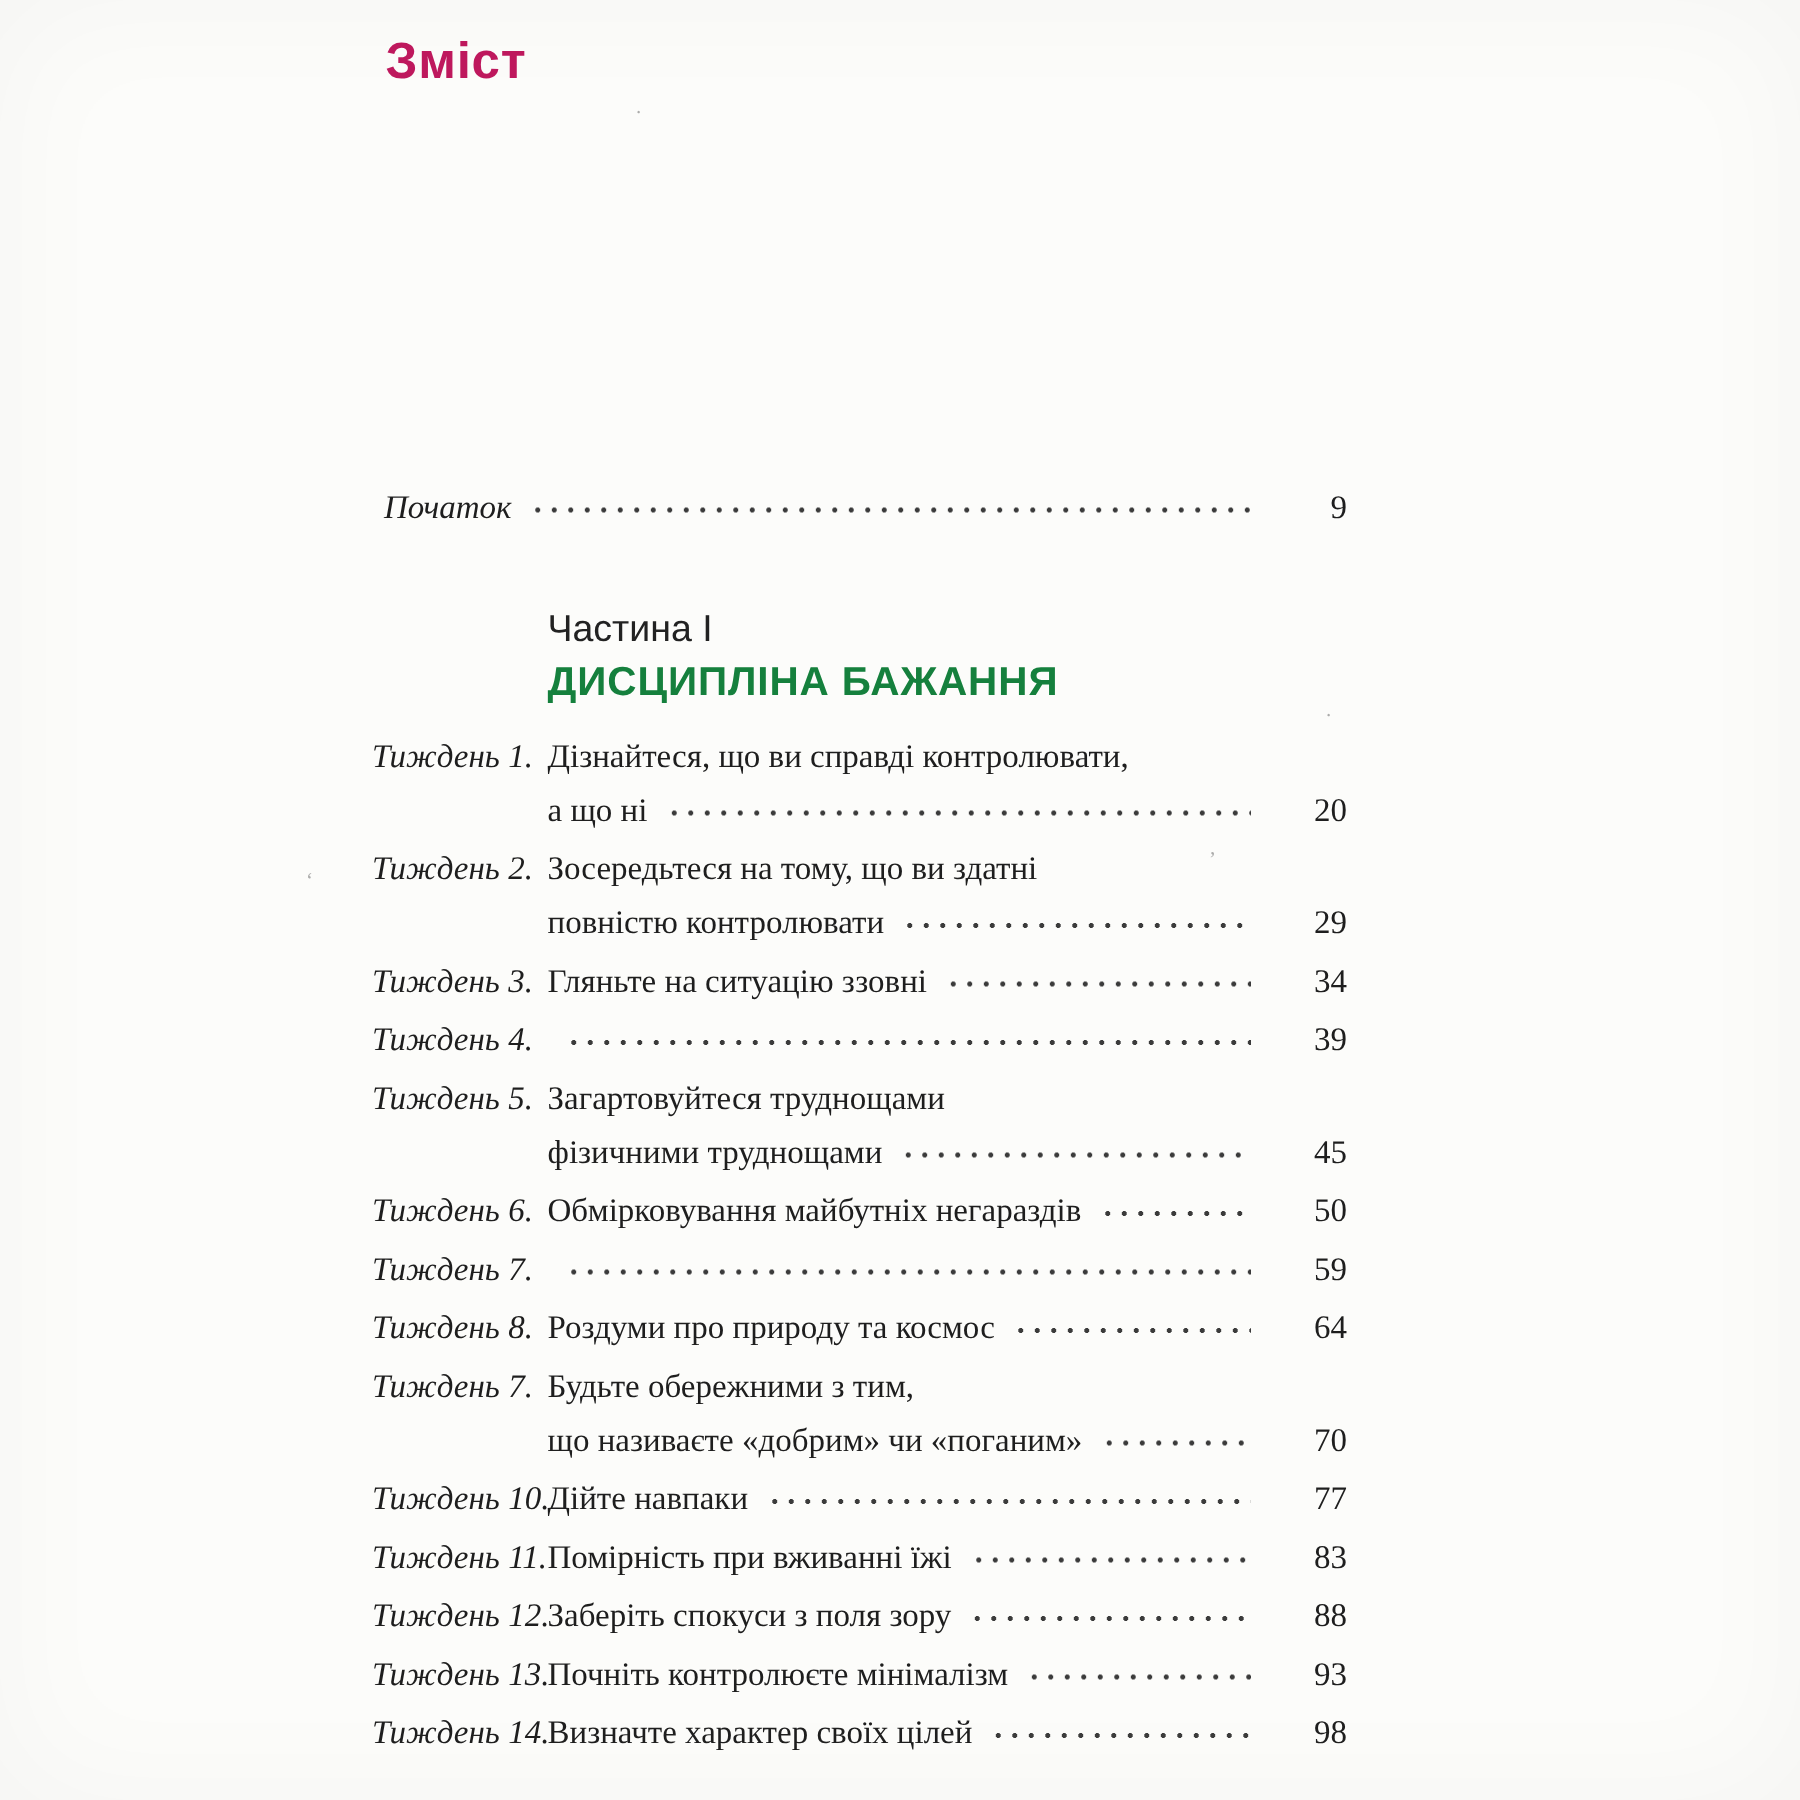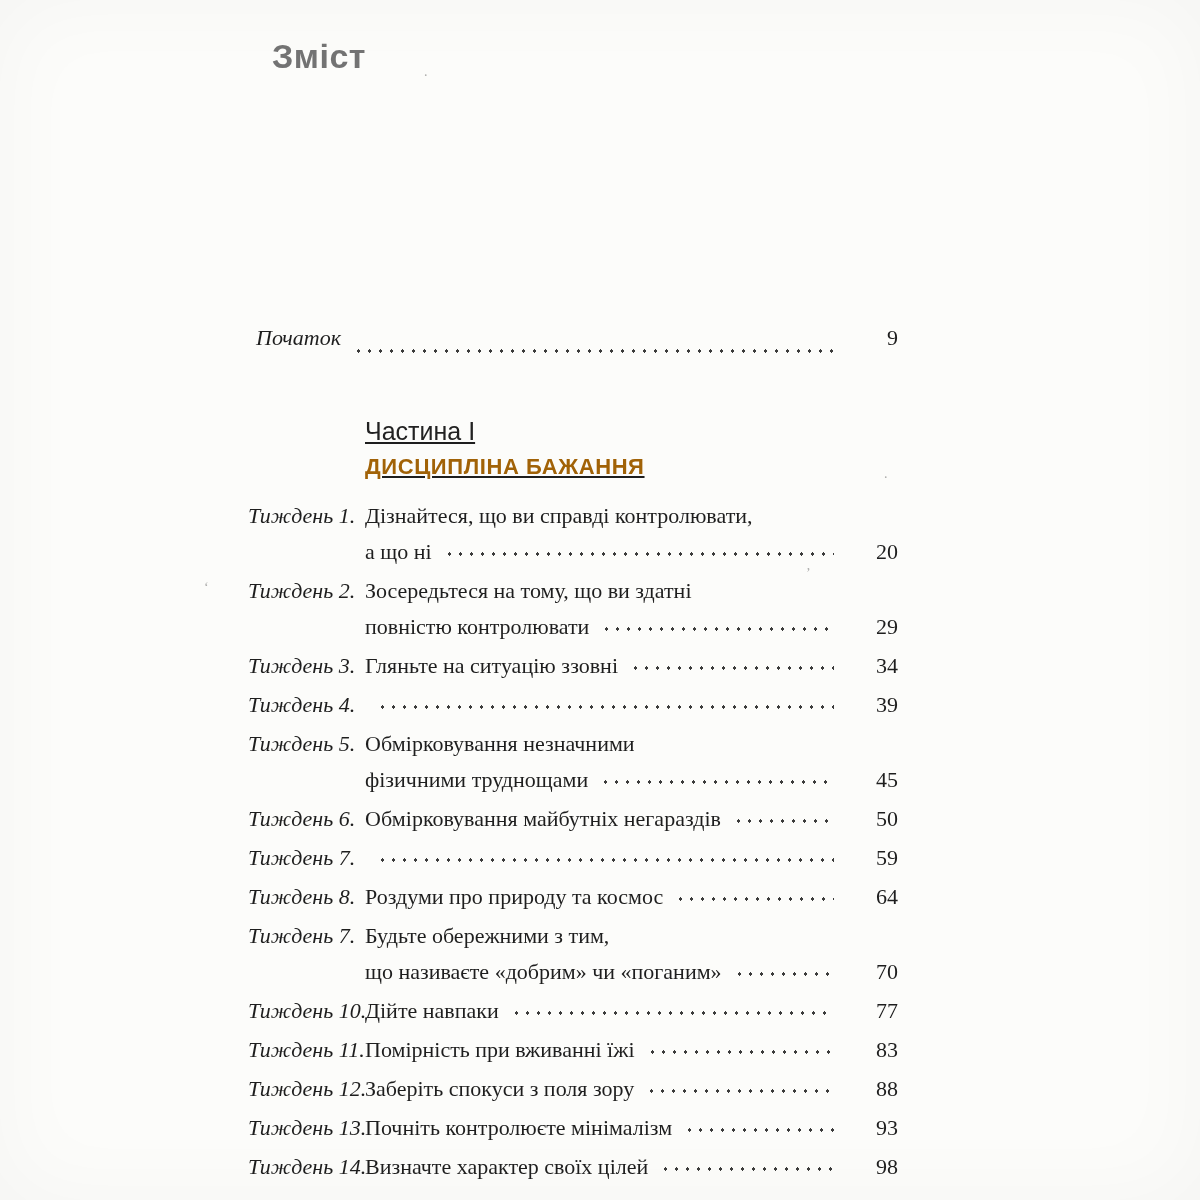--- a/index.html
+++ b/index.html
@@ -15,40 +15,40 @@
     width: 1200px;
     height: 1200px;
     background: #fcfcfa;
     box-shadow: inset 0 0 90px rgba(0,0,0,0.03);
     color: #1f1f1f;
   }
   .title {
     position: absolute;
     left: 257px;
     top: 22px;
-    margin: 15px;
+    margin: 0;
     font-family: "Liberation Sans", "DejaVu Sans", sans-serif;
     font-weight: 700;
     font-size: 34px;
     letter-spacing: 0.5px;
-    color: #737373;
+    color: #be185d;
   }
   .toc {
     position: absolute;
     left: 248px;
     top: 320px;
     width: 650px;
     font-family: "Liberation Serif", "DejaVu Serif", serif;
     font-size: 22px;
     line-height: 36px;
     color: #1e1e1e;
   }
   .intro-row {
     display: flex;
-    align-items: flex-end;
+    align-items: center;
     padding-left: 8px;
   }
   .intro-label {
     font-style: italic;
     white-space: nowrap;
   }
   .leader {
     flex: 1;
     height: 10px;
     margin: 4px 14px 0 12px;
@@ -57,35 +57,34 @@
     background-repeat: repeat-x;
     background-position: 0 center;
   }
   .pagenum {
     width: 50px;
     flex-shrink: 0;
     text-align: right;
     white-space: nowrap;
   }
   .part {
-    margin: 58px 0 14px 117px;
+    margin: 46px 0 14px 117px;
     font-family: "Liberation Sans", "DejaVu Sans", sans-serif;
     line-height: 35px;
-    text-decoration: underline;
   }
   .part-number {
     font-size: 25px;
     font-weight: 400;
     color: #222;
   }
   .part-title {
-    font-size: 22px;
+    font-size: 27px;
     font-weight: 700;
     letter-spacing: 0.6px;
-    color: #a16207;
+    color: #15803d;
   }
   .entry {
     display: flex;
     margin-bottom: 3px;
   }
   .week-label {
     width: 117px;
     flex-shrink: 0;
     font-style: italic;
     white-space: nowrap;
@@ -171,21 +170,21 @@
             <div class="line">
               <span class="leader"></span>
               <span class="pagenum">39</span>
             </div>
           </div>
         </div>
         <div class="entry">
           <div class="week-label">Тиждень 5.</div>
           <div class="entry-body">
             <div class="line">
-              <span class="line-text">Обмірковування незначними</span>
+              <span class="line-text">Загартовуйтеся труднощами</span>
             </div>
             <div class="line">
               <span class="line-text">фізичними труднощами</span>
               <span class="leader"></span>
               <span class="pagenum">45</span>
             </div>
           </div>
         </div>
         <div class="entry">
           <div class="week-label">Тиждень 6.</div>

